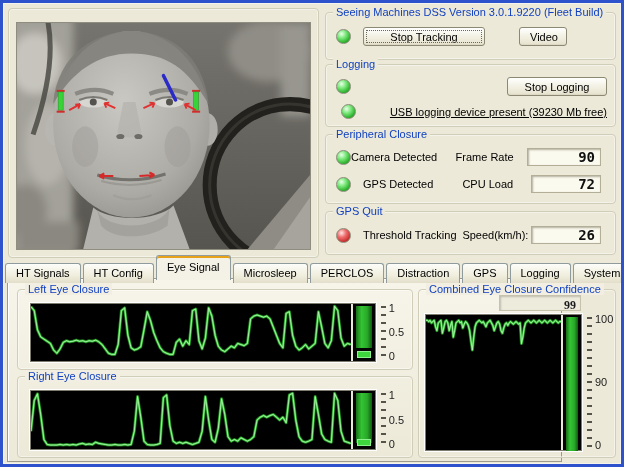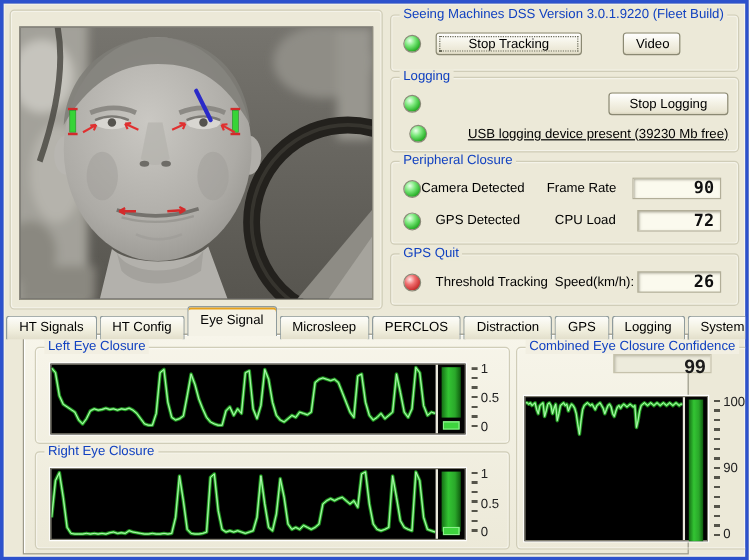--- a/index.html
+++ b/index.html
@@ -42,21 +42,21 @@
 
   
   .tab-bar{position:absolute;left:2px;top:252px;height:24px;white-space:nowrap;z-index:2;}
   .tab{display:inline-block;vertical-align:bottom;padding:3px 10px 4px;margin-right:2px;
     background:linear-gradient(#fdfdfa,#f0eedd 60%,#e2deca);
     border:1px solid #8f9b9c;border-bottom:none;border-radius:3px 3px 0 0;
     position:relative;top:3px;cursor:pointer;}
   .tab.active{background:#f4f2e6;top:0;padding-top:5px;padding-bottom:7px;
     box-shadow:inset 0 2px 0 #e8a21a;z-index:3;}
 
-  .tab-pane{position:absolute;left:16px;top:275px;width:555px;height:184px;box-sizing:border-box;
+  .tab-pane{position:absolute;left:4px;top:275px;width:555px;height:184px;box-sizing:border-box;
     background:linear-gradient(#f7f5ea,#ece9d8);border:1px solid #9c9a8a;
     box-shadow:inset 1px 1px 0 #fff;}
 
   
   .chart-row{position:absolute;display:flex;align-items:stretch;}
   .black-area{flex:1;display:flex;background:#000;border:1px solid #7d7b6e;box-shadow:0 0 0 1px #fff;}
   .plot{flex:1;height:100%;}
   .divider{width:2px;background:#e9e7db;flex:0 0 auto;}
   .bar{width:22px;position:relative;background:#030303;flex:0 0 auto;}
   .bar-fill{position:absolute;top:2px;left:3px;right:3px;
@@ -64,21 +64,21 @@
   .bar-marker{position:absolute;bottom:3px;left:4px;right:4px;height:7px;background:#3ed43e;
     box-shadow:inset 0 0 0 1px #8cf08c;}
   .axis{display:flex;flex:0 0 auto;padding:1px 0;}
   .tickcol{width:5px;margin:2px 3px 2px 5px;
     background:repeating-linear-gradient(to bottom,#55544a 0 2px,transparent 2px 8px);}
   .axis-labels{display:flex;flex-direction:column;justify-content:space-between;
     font-size:11px;color:#222;line-height:9px;padding-right:2px;}
 
   .readout{position:absolute;top:5px;right:34px;left:80px;height:16px;box-sizing:border-box;
     background:#edebdc;border:1px solid #c6c2ac;box-shadow:inset 1px 1px 2px rgba(110,105,85,.35);
-    text-align:right;padding:2px 4px 0 0;font-size:16px;font-weight:bold;color:#1b1b1b;}
+    text-align:right;padding:2px 4px 0 0;font-size:12px;font-weight:bold;color:#1b1b1b;font-family:Liberation Serif, serif;}
 </style>
 </head>
 <body>
 
 <div class="window">
 
   <div class="groupbox" style="left:5px;top:5px;width:311px;height:250px;">
     <div class="video-frame">
       <svg width="100%" height="100%" viewBox="0 0 292 223" preserveAspectRatio="none">
         <defs>
@@ -262,21 +262,21 @@
             <span>0.5</span>
             <span>0</span>
           </div>
         </div>
       </div>
     </div>
 
     <div class="groupbox on-pane" style="left:410px;top:10px;width:198px;height:169px;">
       <span class="group-label">Combined Eye Closure Confidence</span>
       <div class="readout">99</div>
-      <div class="chart-row" style="left:6px;top:24px;right:4px;bottom:6px;margin-top:16px;">
+      <div class="chart-row" style="left:6px;top:24px;right:4px;bottom:6px;">
         <div class="black-area">
           <svg class="plot" viewBox="0 0 100 100" preserveAspectRatio="none">
               <polyline points="0.00,3.92 1.01,3.92 2.02,4.88 3.03,3.92 4.04,5.84 5.05,4.88 6.06,3.92 7.07,8.72 8.08,11.60 9.09,5.84 10.10,4.88 11.11,3.92 12.12,13.52 13.13,9.68 14.14,4.88 15.15,3.92 16.16,5.84 17.17,11.60 18.18,7.76 19.19,4.88 20.20,16.40 21.21,11.60 22.22,5.84 23.23,4.88 24.24,3.92 25.25,5.84 26.26,4.88 27.27,9.68 28.28,6.80 29.29,4.88 30.30,5.84 31.31,7.76 32.32,11.60 33.33,19.28 34.34,26.00 35.35,16.40 36.36,8.72 37.37,5.84 38.38,4.88 39.39,3.92 40.40,4.88 41.41,5.84 42.42,4.88 43.43,6.80 44.44,8.72 45.45,5.84 46.46,4.88 47.47,3.92 48.48,5.84 49.49,7.76 50.51,11.60 51.52,8.72 52.53,5.84 53.54,4.88 54.55,6.80 55.56,11.60 56.57,13.52 57.58,9.68 58.59,6.80 59.60,5.84 60.61,7.76 61.62,5.84 62.63,4.88 63.64,5.84 64.65,6.80 65.66,5.84 66.67,4.88 67.68,5.84 68.69,6.80 69.70,5.84 70.71,21.20 71.72,16.40 72.73,9.68 73.74,5.84 74.75,4.88 75.76,3.92 76.77,4.88 77.78,5.84 78.79,4.88 79.80,3.92 80.81,4.88 81.82,5.84 82.83,4.88 83.84,3.92 84.85,4.88 85.86,5.84 86.87,4.88 87.88,3.92 88.89,4.88 89.90,5.84 90.91,4.88 91.92,3.92 92.93,4.88 93.94,5.84 94.95,4.88 95.96,3.92 96.97,4.88 97.98,5.84 98.99,4.88 100.00,4.88" fill="none" stroke="#1d7a1d" stroke-width="3" stroke-linejoin="round" vector-effect="non-scaling-stroke"></polyline>
               <polyline points="0.00,3.92 1.01,3.92 2.02,4.88 3.03,3.92 4.04,5.84 5.05,4.88 6.06,3.92 7.07,8.72 8.08,11.60 9.09,5.84 10.10,4.88 11.11,3.92 12.12,13.52 13.13,9.68 14.14,4.88 15.15,3.92 16.16,5.84 17.17,11.60 18.18,7.76 19.19,4.88 20.20,16.40 21.21,11.60 22.22,5.84 23.23,4.88 24.24,3.92 25.25,5.84 26.26,4.88 27.27,9.68 28.28,6.80 29.29,4.88 30.30,5.84 31.31,7.76 32.32,11.60 33.33,19.28 34.34,26.00 35.35,16.40 36.36,8.72 37.37,5.84 38.38,4.88 39.39,3.92 40.40,4.88 41.41,5.84 42.42,4.88 43.43,6.80 44.44,8.72 45.45,5.84 46.46,4.88 47.47,3.92 48.48,5.84 49.49,7.76 50.51,11.60 51.52,8.72 52.53,5.84 53.54,4.88 54.55,6.80 55.56,11.60 56.57,13.52 57.58,9.68 58.59,6.80 59.60,5.84 60.61,7.76 61.62,5.84 62.63,4.88 63.64,5.84 64.65,6.80 65.66,5.84 66.67,4.88 67.68,5.84 68.69,6.80 69.70,5.84 70.71,21.20 71.72,16.40 72.73,9.68 73.74,5.84 74.75,4.88 75.76,3.92 76.77,4.88 77.78,5.84 78.79,4.88 79.80,3.92 80.81,4.88 81.82,5.84 82.83,4.88 83.84,3.92 84.85,4.88 85.86,5.84 86.87,4.88 87.88,3.92 88.89,4.88 89.90,5.84 90.91,4.88 91.92,3.92 92.93,4.88 93.94,5.84 94.95,4.88 95.96,3.92 96.97,4.88 97.98,5.84 98.99,4.88 100.00,4.88" fill="none" stroke="#3fd43f" stroke-width="1.6" stroke-linejoin="round" vector-effect="non-scaling-stroke"></polyline>
               <polyline points="0.00,3.92 1.01,3.92 2.02,4.88 3.03,3.92 4.04,5.84 5.05,4.88 6.06,3.92 7.07,8.72 8.08,11.60 9.09,5.84 10.10,4.88 11.11,3.92 12.12,13.52 13.13,9.68 14.14,4.88 15.15,3.92 16.16,5.84 17.17,11.60 18.18,7.76 19.19,4.88 20.20,16.40 21.21,11.60 22.22,5.84 23.23,4.88 24.24,3.92 25.25,5.84 26.26,4.88 27.27,9.68 28.28,6.80 29.29,4.88 30.30,5.84 31.31,7.76 32.32,11.60 33.33,19.28 34.34,26.00 35.35,16.40 36.36,8.72 37.37,5.84 38.38,4.88 39.39,3.92 40.40,4.88 41.41,5.84 42.42,4.88 43.43,6.80 44.44,8.72 45.45,5.84 46.46,4.88 47.47,3.92 48.48,5.84 49.49,7.76 50.51,11.60 51.52,8.72 52.53,5.84 53.54,4.88 54.55,6.80 55.56,11.60 56.57,13.52 57.58,9.68 58.59,6.80 59.60,5.84 60.61,7.76 61.62,5.84 62.63,4.88 63.64,5.84 64.65,6.80 65.66,5.84 66.67,4.88 67.68,5.84 68.69,6.80 69.70,5.84 70.71,21.20 71.72,16.40 72.73,9.68 73.74,5.84 74.75,4.88 75.76,3.92 76.77,4.88 77.78,5.84 78.79,4.88 79.80,3.92 80.81,4.88 81.82,5.84 82.83,4.88 83.84,3.92 84.85,4.88 85.86,5.84 86.87,4.88 87.88,3.92 88.89,4.88 89.90,5.84 90.91,4.88 91.92,3.92 92.93,4.88 93.94,5.84 94.95,4.88 95.96,3.92 96.97,4.88 97.98,5.84 98.99,4.88 100.00,4.88" fill="none" stroke="#c8f7c8" stroke-width="0.7" stroke-linejoin="round" vector-effect="non-scaling-stroke"></polyline>
             </svg>
           <div class="divider"></div>
           <div class="bar" style="width:18px;">
               <div class="bar-fill" style="height: 99%;"></div>
             </div>

